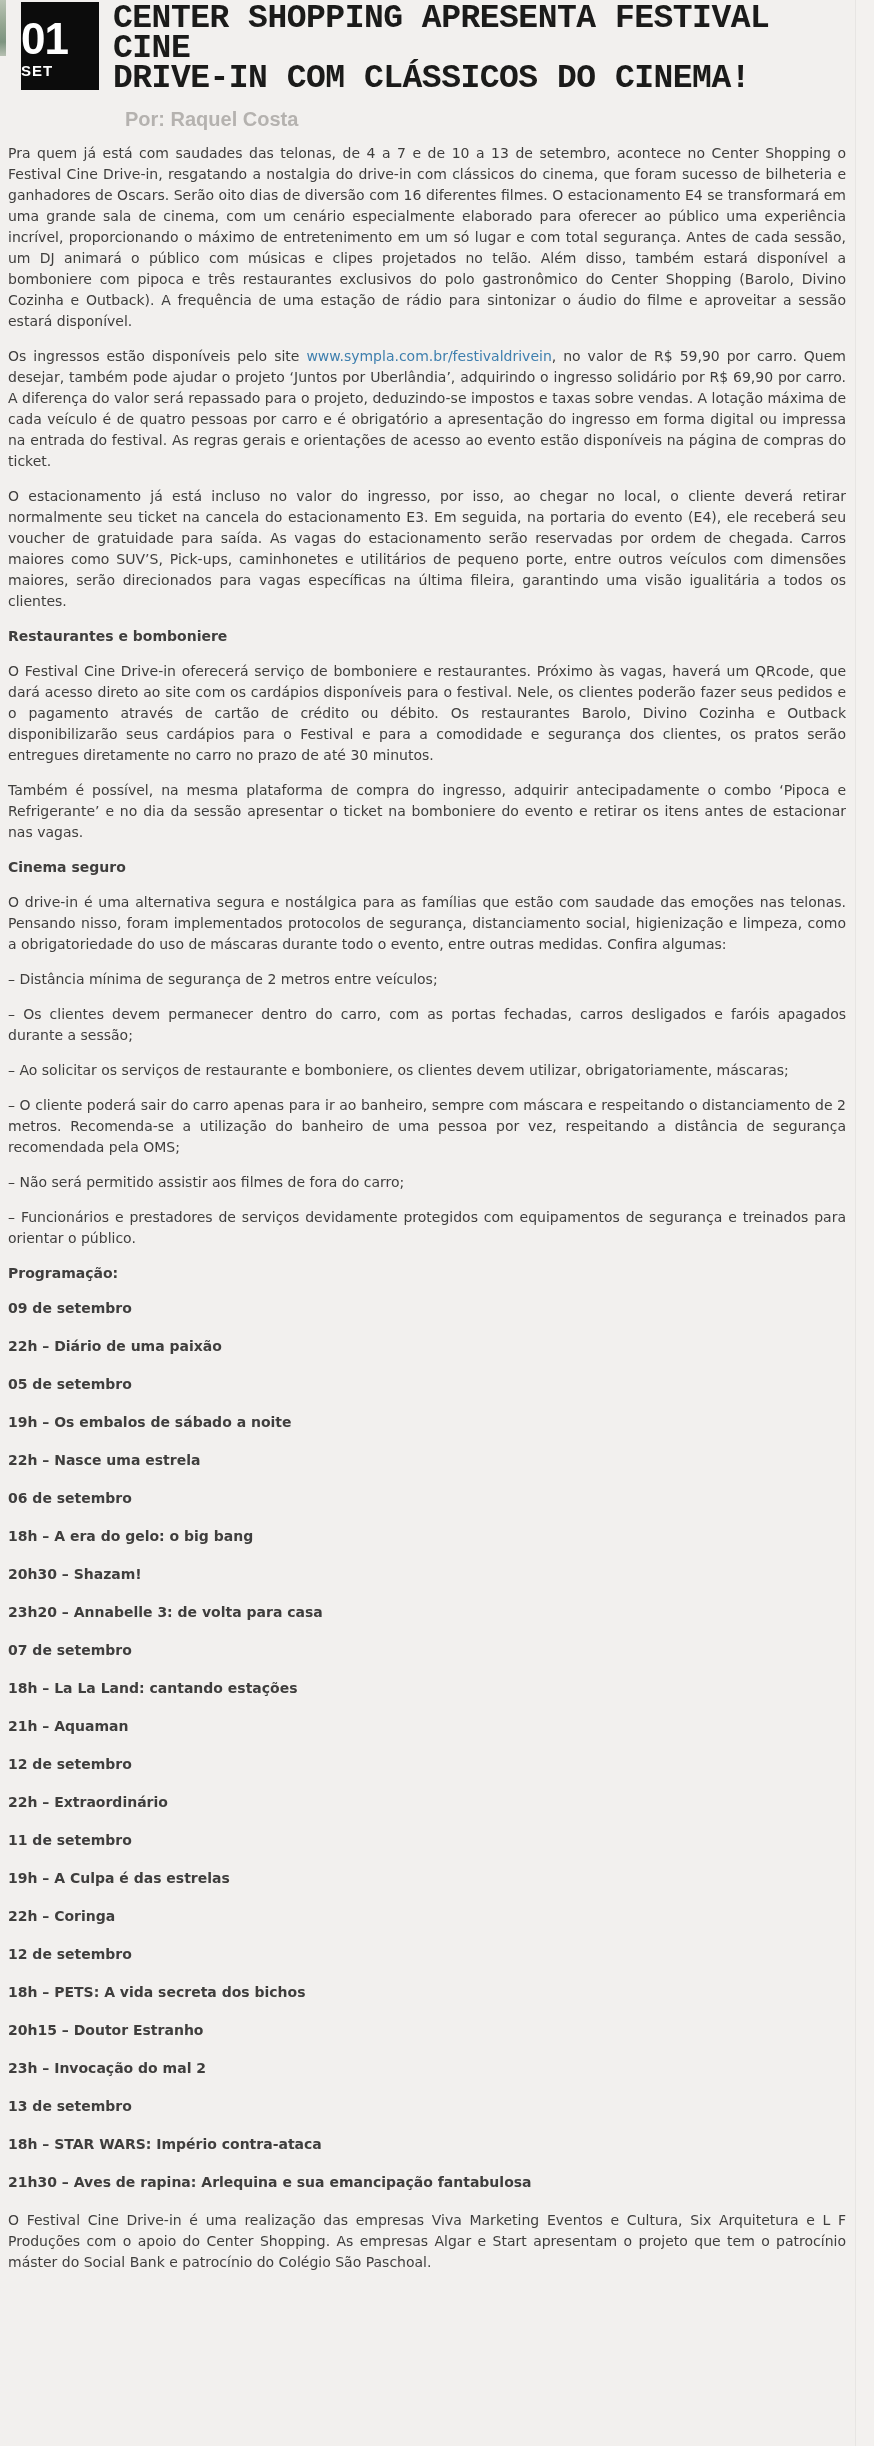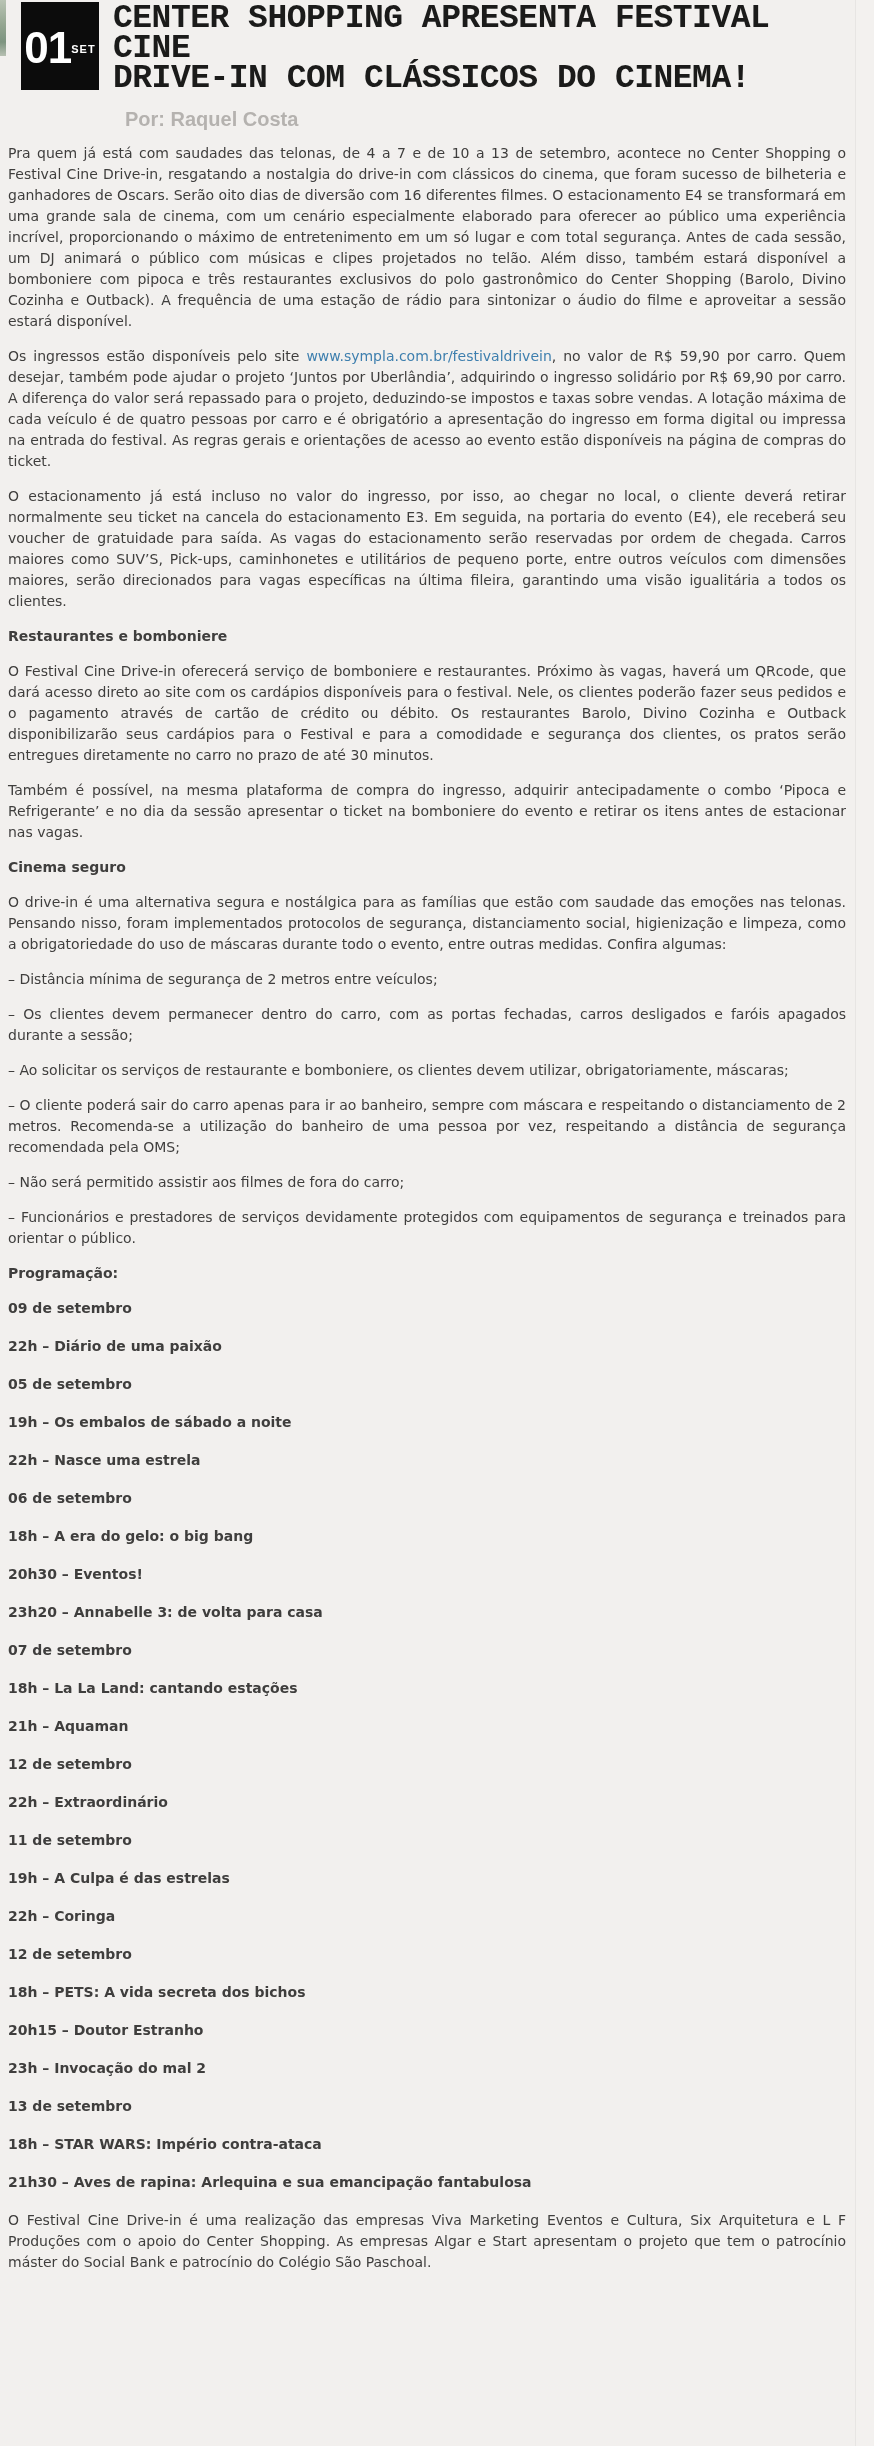--- a/index.html
+++ b/index.html
@@ -33,34 +33,34 @@
   }
   
   .header { position: relative; min-height: 96px; }
   .date-badge {
     position: absolute;
     left: 13px; top: 0;
     width: 78px; height: 88px;
     background: #0c0c0c;
     color: #ffffff;
     display: flex;
-    flex-direction: row;
-    align-items: center;
+    flex-direction: column;
+    align-items: flex-start;
     justify-content: center;
     font-family: "Liberation Sans", sans-serif;
     padding-top: 4px;
   }
   .date-badge .day {
     font-size: 44px;
     font-weight: bold;
     line-height: 1.0;
     letter-spacing: -1px;
   }
   .date-badge .month {
-    font-size: 11px;
+    font-size: 15px;
     font-weight: bold;
     letter-spacing: 1px;
     margin-top: 1px;
   }
   .title {
     margin-left: 105px;
     padding-top: 2px;
     width: 700px;
     font-family: Liberation Mono, monospace;
     font-weight: bold;
@@ -154,21 +154,21 @@
       <p class="subhead">Programação:</p>
 
       <div>
         <p class="sched">09 de setembro</p>
           <p class="sched">22h – Diário de uma paixão</p>
           <p class="sched">05 de setembro</p>
           <p class="sched">19h – Os embalos de sábado a noite</p>
           <p class="sched">22h – Nasce uma estrela</p>
           <p class="sched">06 de setembro</p>
           <p class="sched">18h – A era do gelo: o big bang</p>
-          <p class="sched">20h30 – Eventos!</p>
+          <p class="sched">20h30 – Shazam!</p>
           <p class="sched">23h20 – Annabelle 3: de volta para casa</p>
           <p class="sched">07 de setembro</p>
           <p class="sched">18h – La La Land: cantando estações</p>
           <p class="sched">21h – Aquaman</p>
           <p class="sched">12 de setembro</p>
           <p class="sched">22h – Extraordinário</p>
           <p class="sched">11 de setembro</p>
           <p class="sched">19h – A Culpa é das estrelas</p>
           <p class="sched">22h – Coringa</p>
           <p class="sched">12 de setembro</p>

